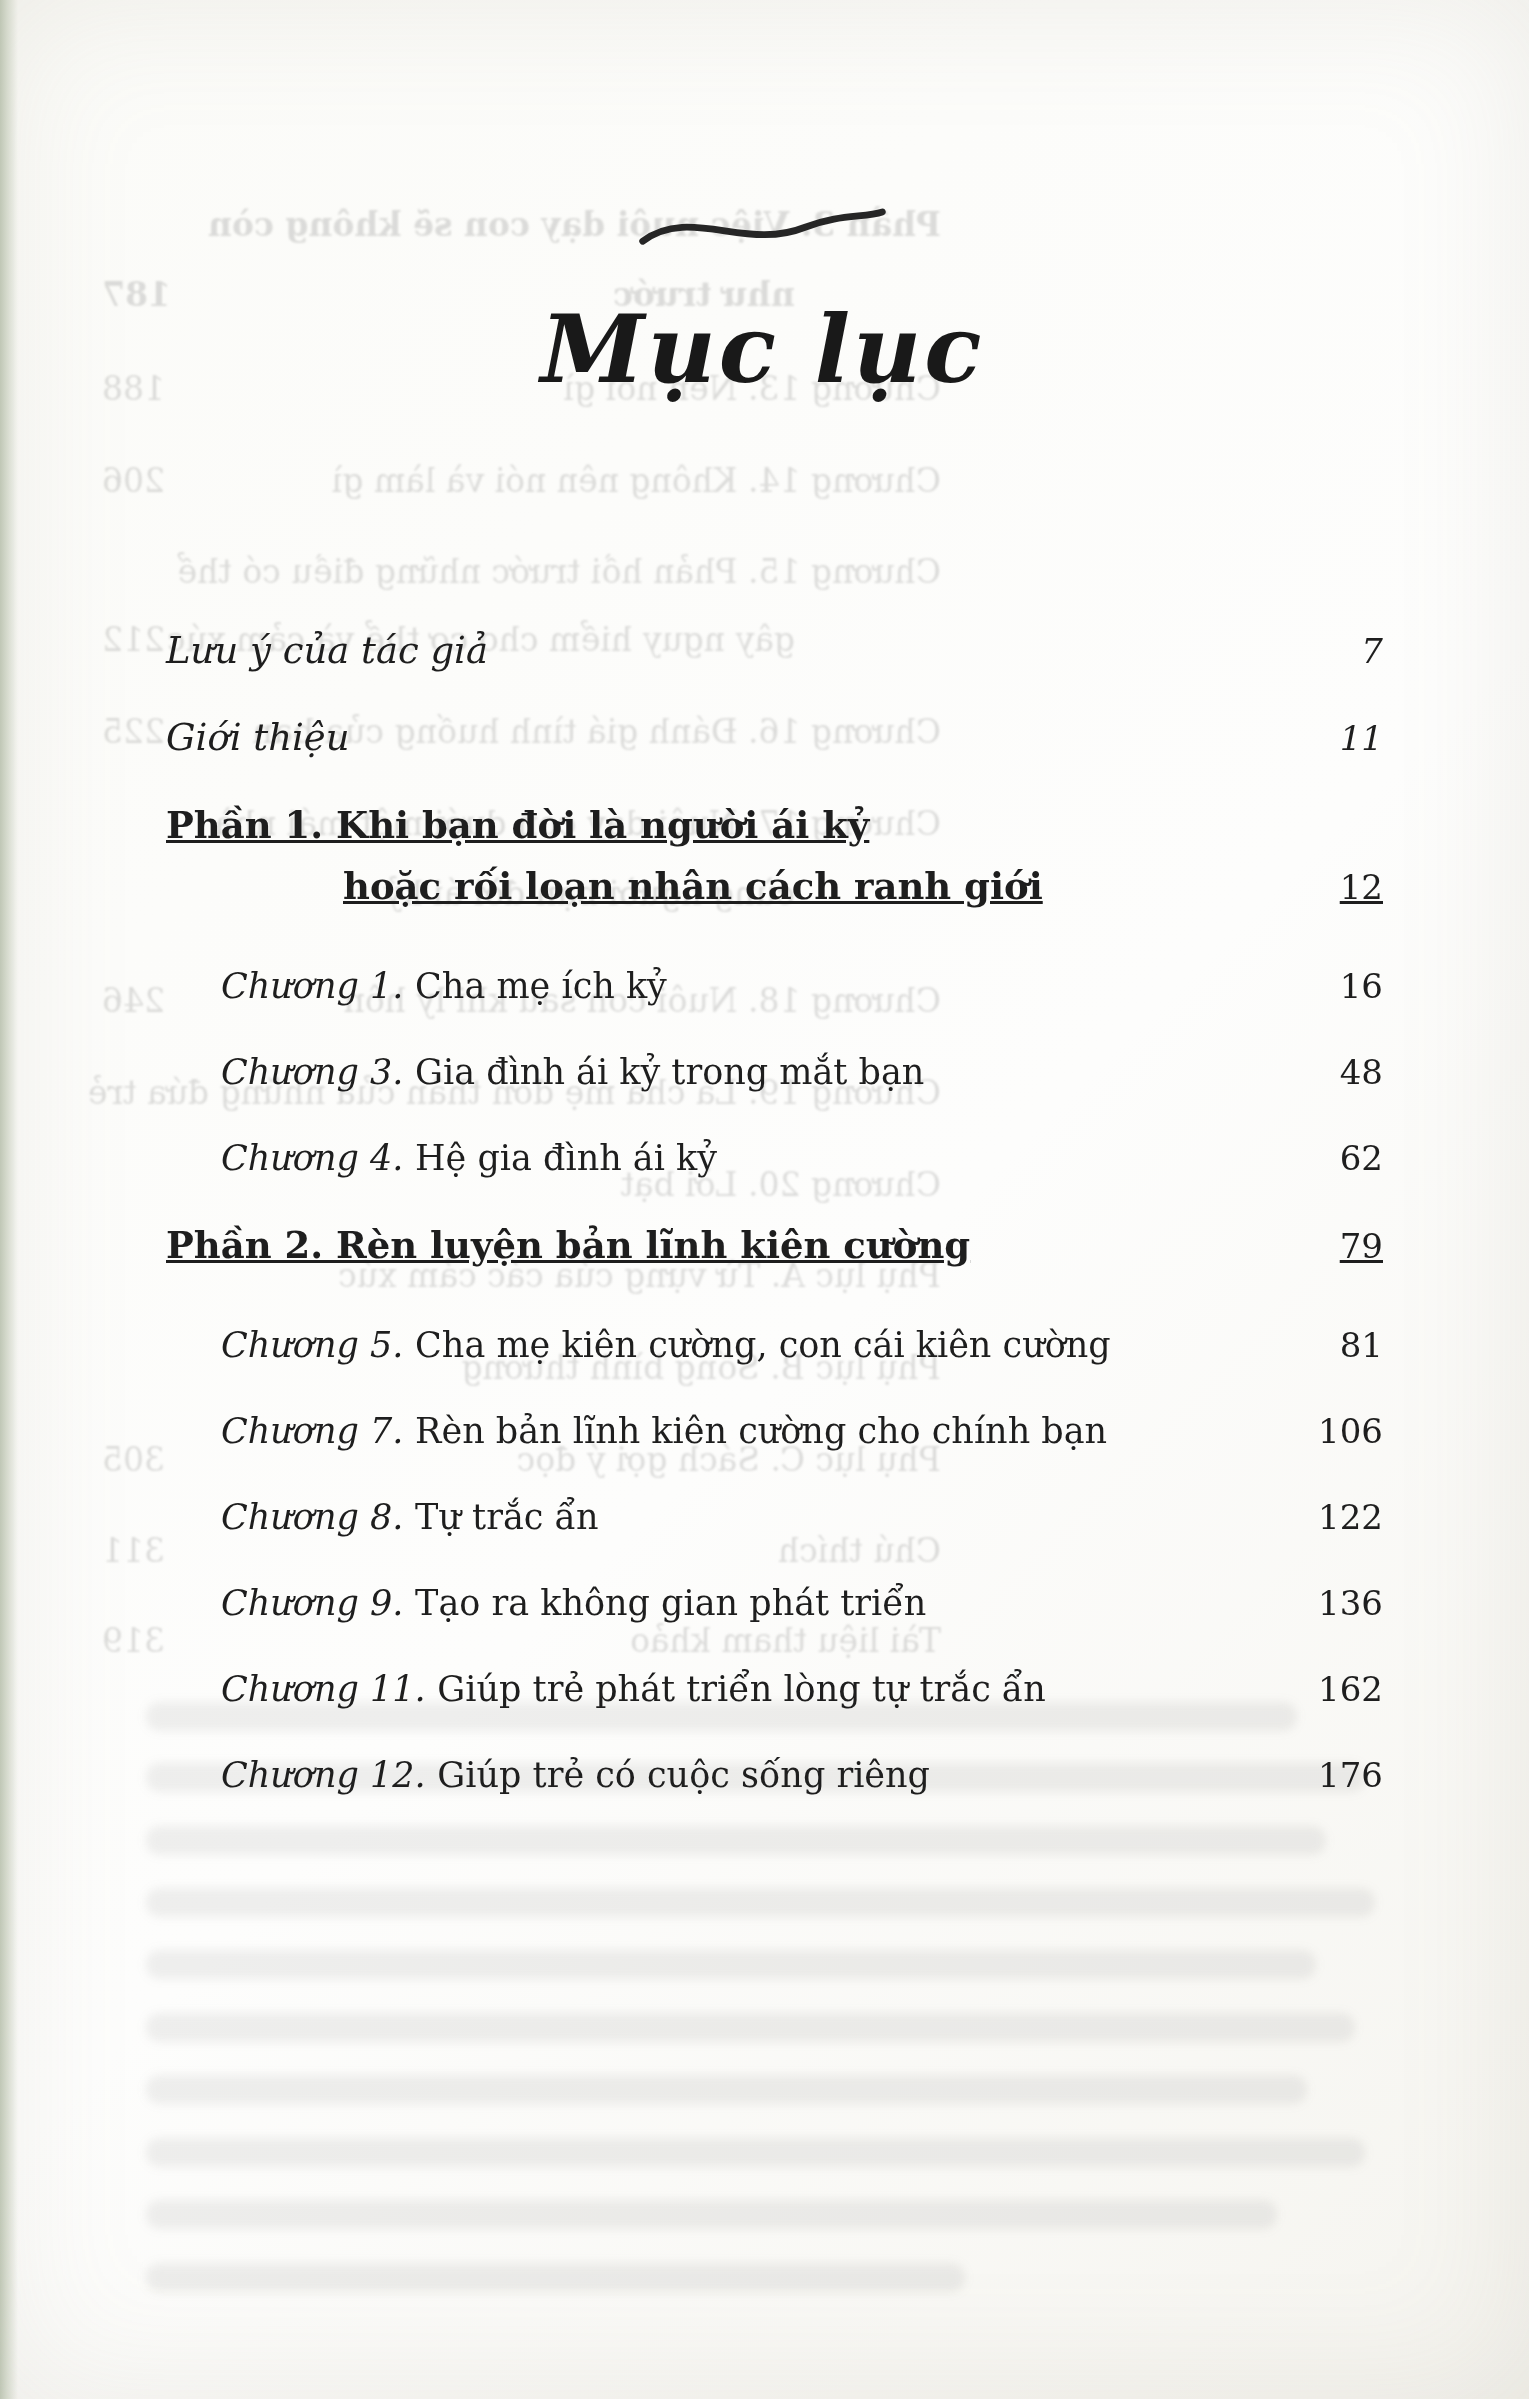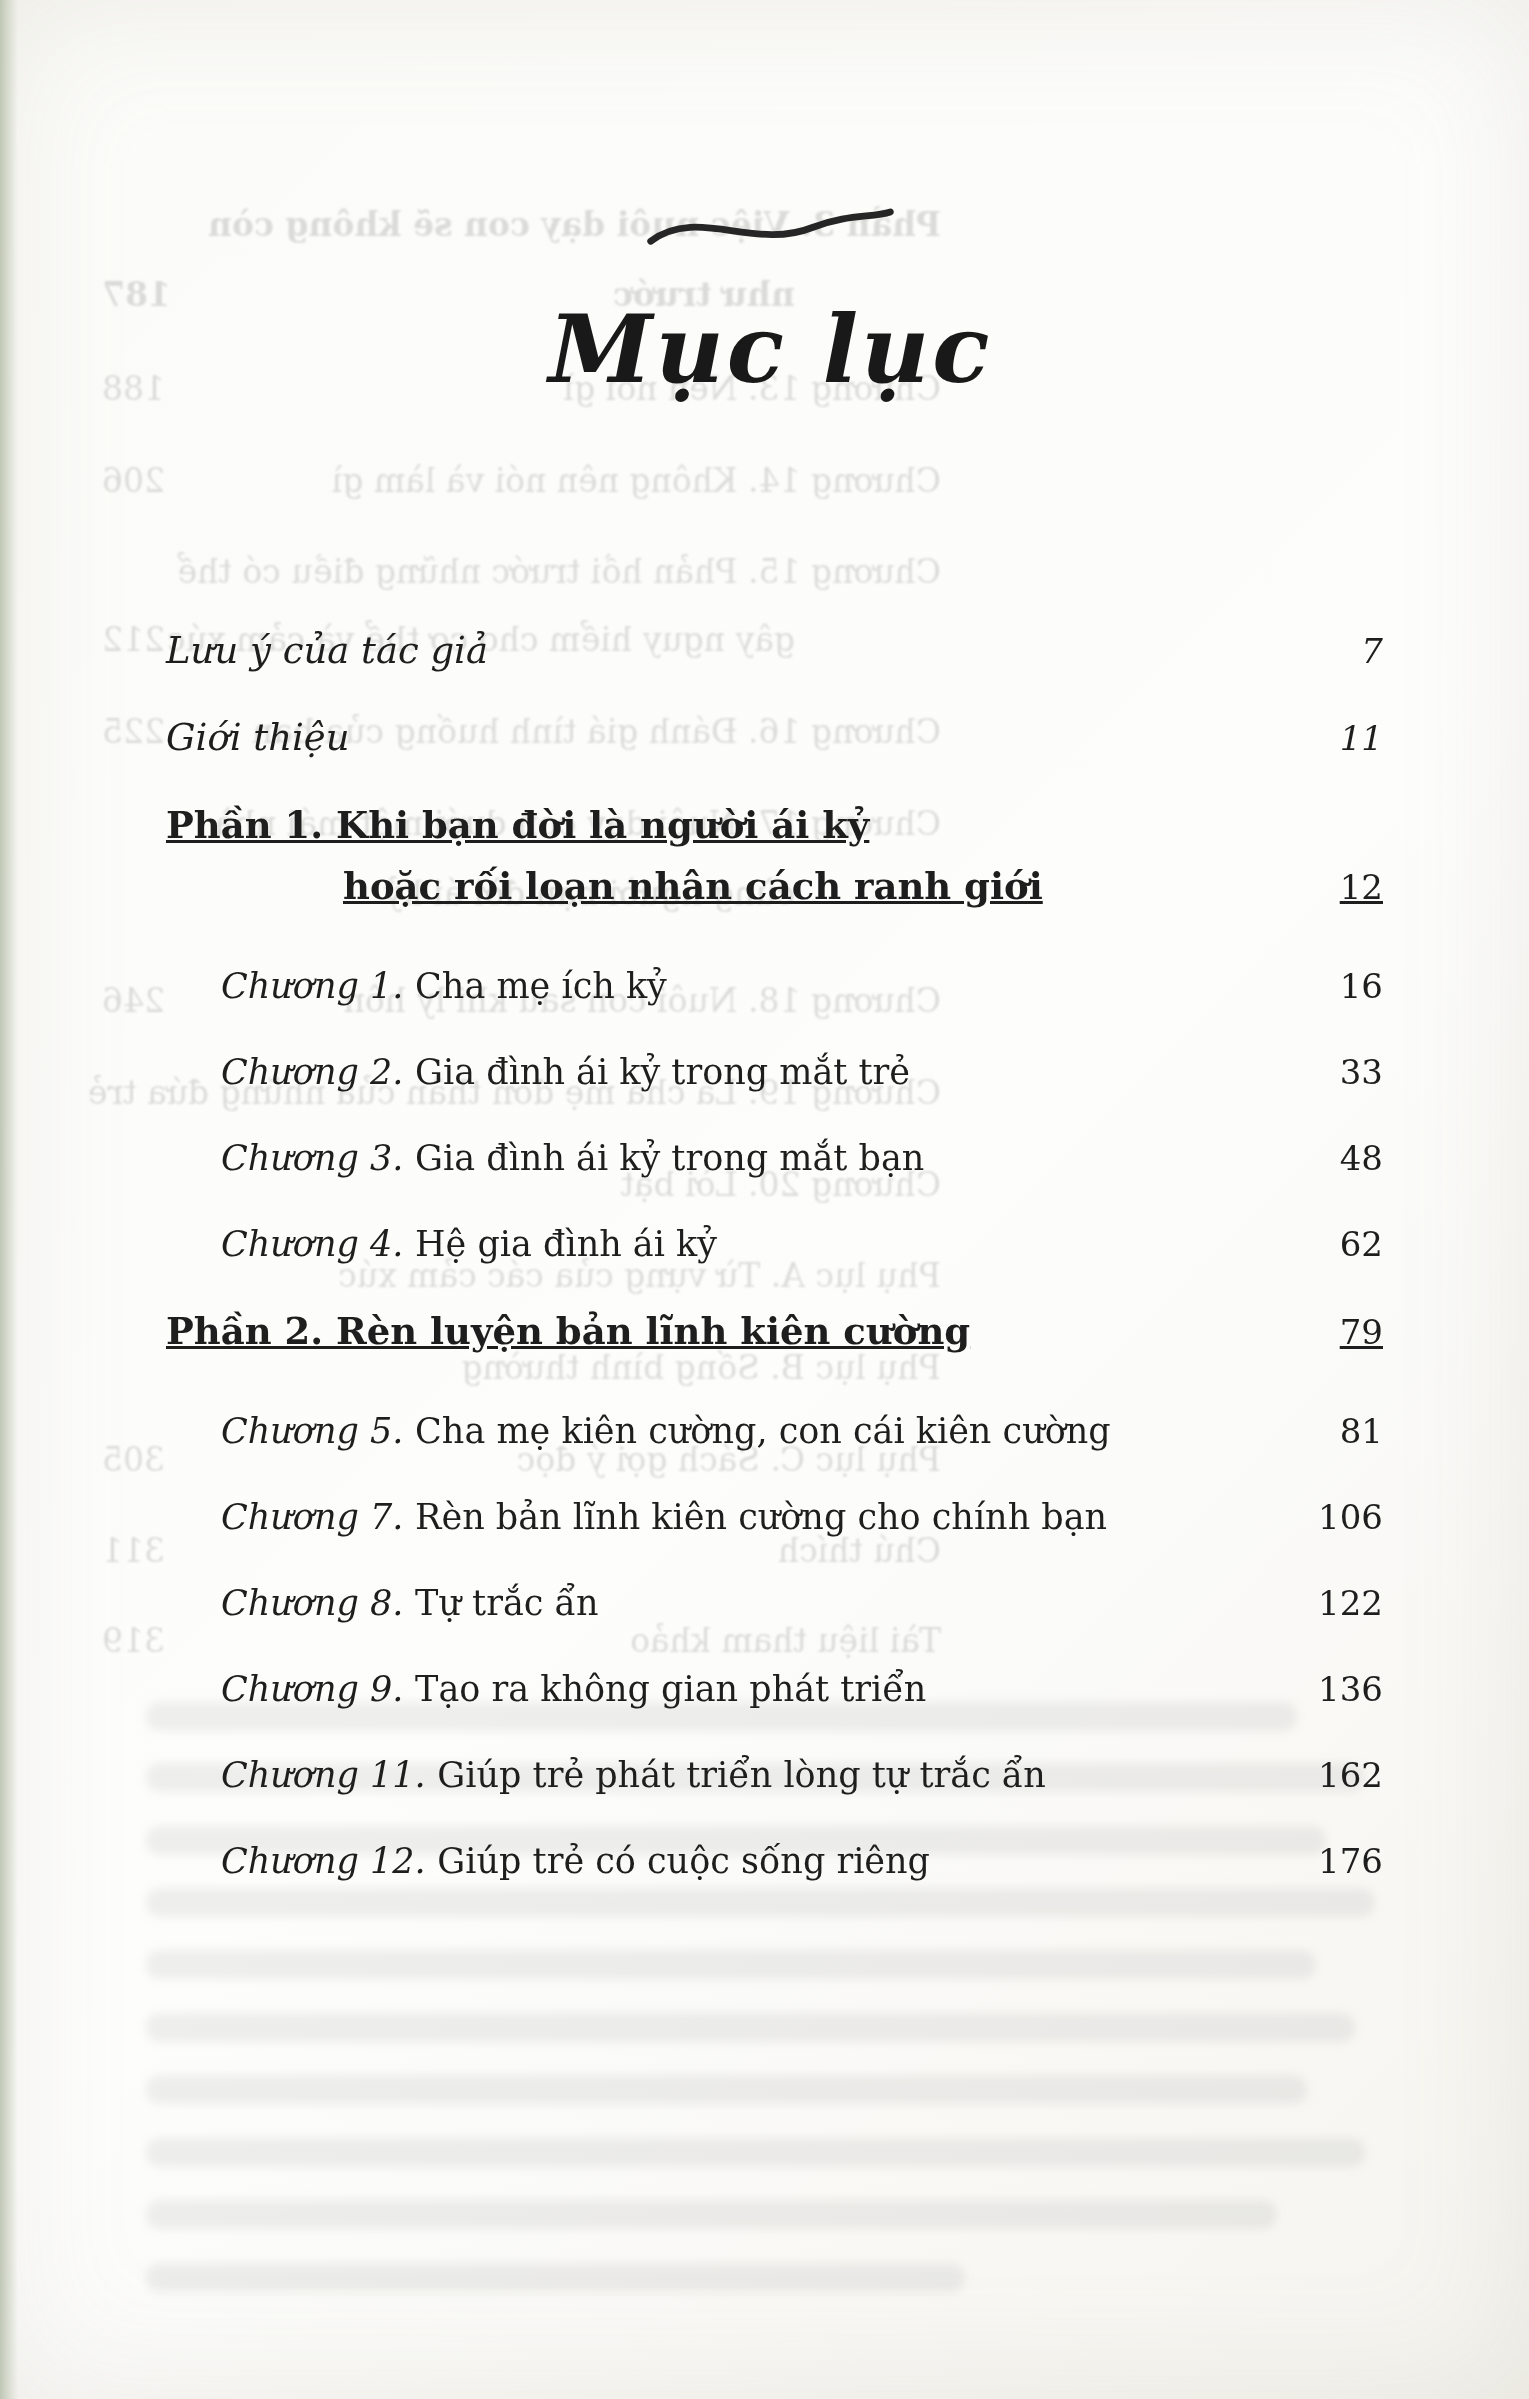--- a/index.html
+++ b/index.html
@@ -34,21 +34,21 @@
   .ghost-row.g-indent .g-label{padding-left:146px;}
 
   .ghost-paras{position:absolute;left:0;top:0;width:100%;height:100%;pointer-events:none;}
   .ghost-bar{
     position:absolute;left:146px;height:29px;border-radius:13.7px;
     background:rgba(110,110,110,0.10);filter:blur(4.9px);
   }
 
   
   .content{position:absolute;left:154px;top:0;width:1217px;}
-  .title-wrap{position:absolute;top:200px;left:8px;width:100%;text-align:center;}
+  .title-wrap{position:absolute;top:200px;left:0;width:100%;text-align:center;}
   .swash{display:block;margin:0 auto 29px auto;}
   .page-title{
     font-size:94px;line-height:127px;font-style:italic;font-weight:bold;
     letter-spacing:2.9px;color:#191919;
   }
 
   .toc{position:absolute;top:624px;left:12px;width:100%;}
   .row{display:flex;align-items:baseline;}
   .label{flex:1;}
   .pageno{width:127px;text-align:right;font-size:34px;}
@@ -182,24 +182,20 @@
           <div class="row part-row last">
             <div class="label line2">hoặc rối loạn nhân cách ranh giới</div>
             <div class="pageno">12</div>
           </div>
         </div>
         <div class="row chapter-row">
           <div class="label"><span class="prefix">Chương 1.</span><span>Cha mẹ ích kỷ</span></div>
           <div class="pageno">16</div>
         </div>
         <div class="row chapter-row">
-          <div class="label"><span class="prefix">Chương 2.</span><span>Gia đình ái kỷ trong mắt trẻ</span></div>
-          <div class="pageno">33</div>
-        </div>
-        <div class="row chapter-row">
           <div class="label"><span class="prefix">Chương 3.</span><span>Gia đình ái kỷ trong mắt bạn</span></div>
           <div class="pageno">48</div>
         </div>
         <div class="row chapter-row">
           <div class="label"><span class="prefix">Chương 4.</span><span>Hệ gia đình ái kỷ</span></div>
           <div class="pageno">62</div>
         </div>
         <div class="part-block">
           <div class="row part-row first last">
             <div class="label">Phần 2. Rèn luyện bản lĩnh kiên cường</div>

